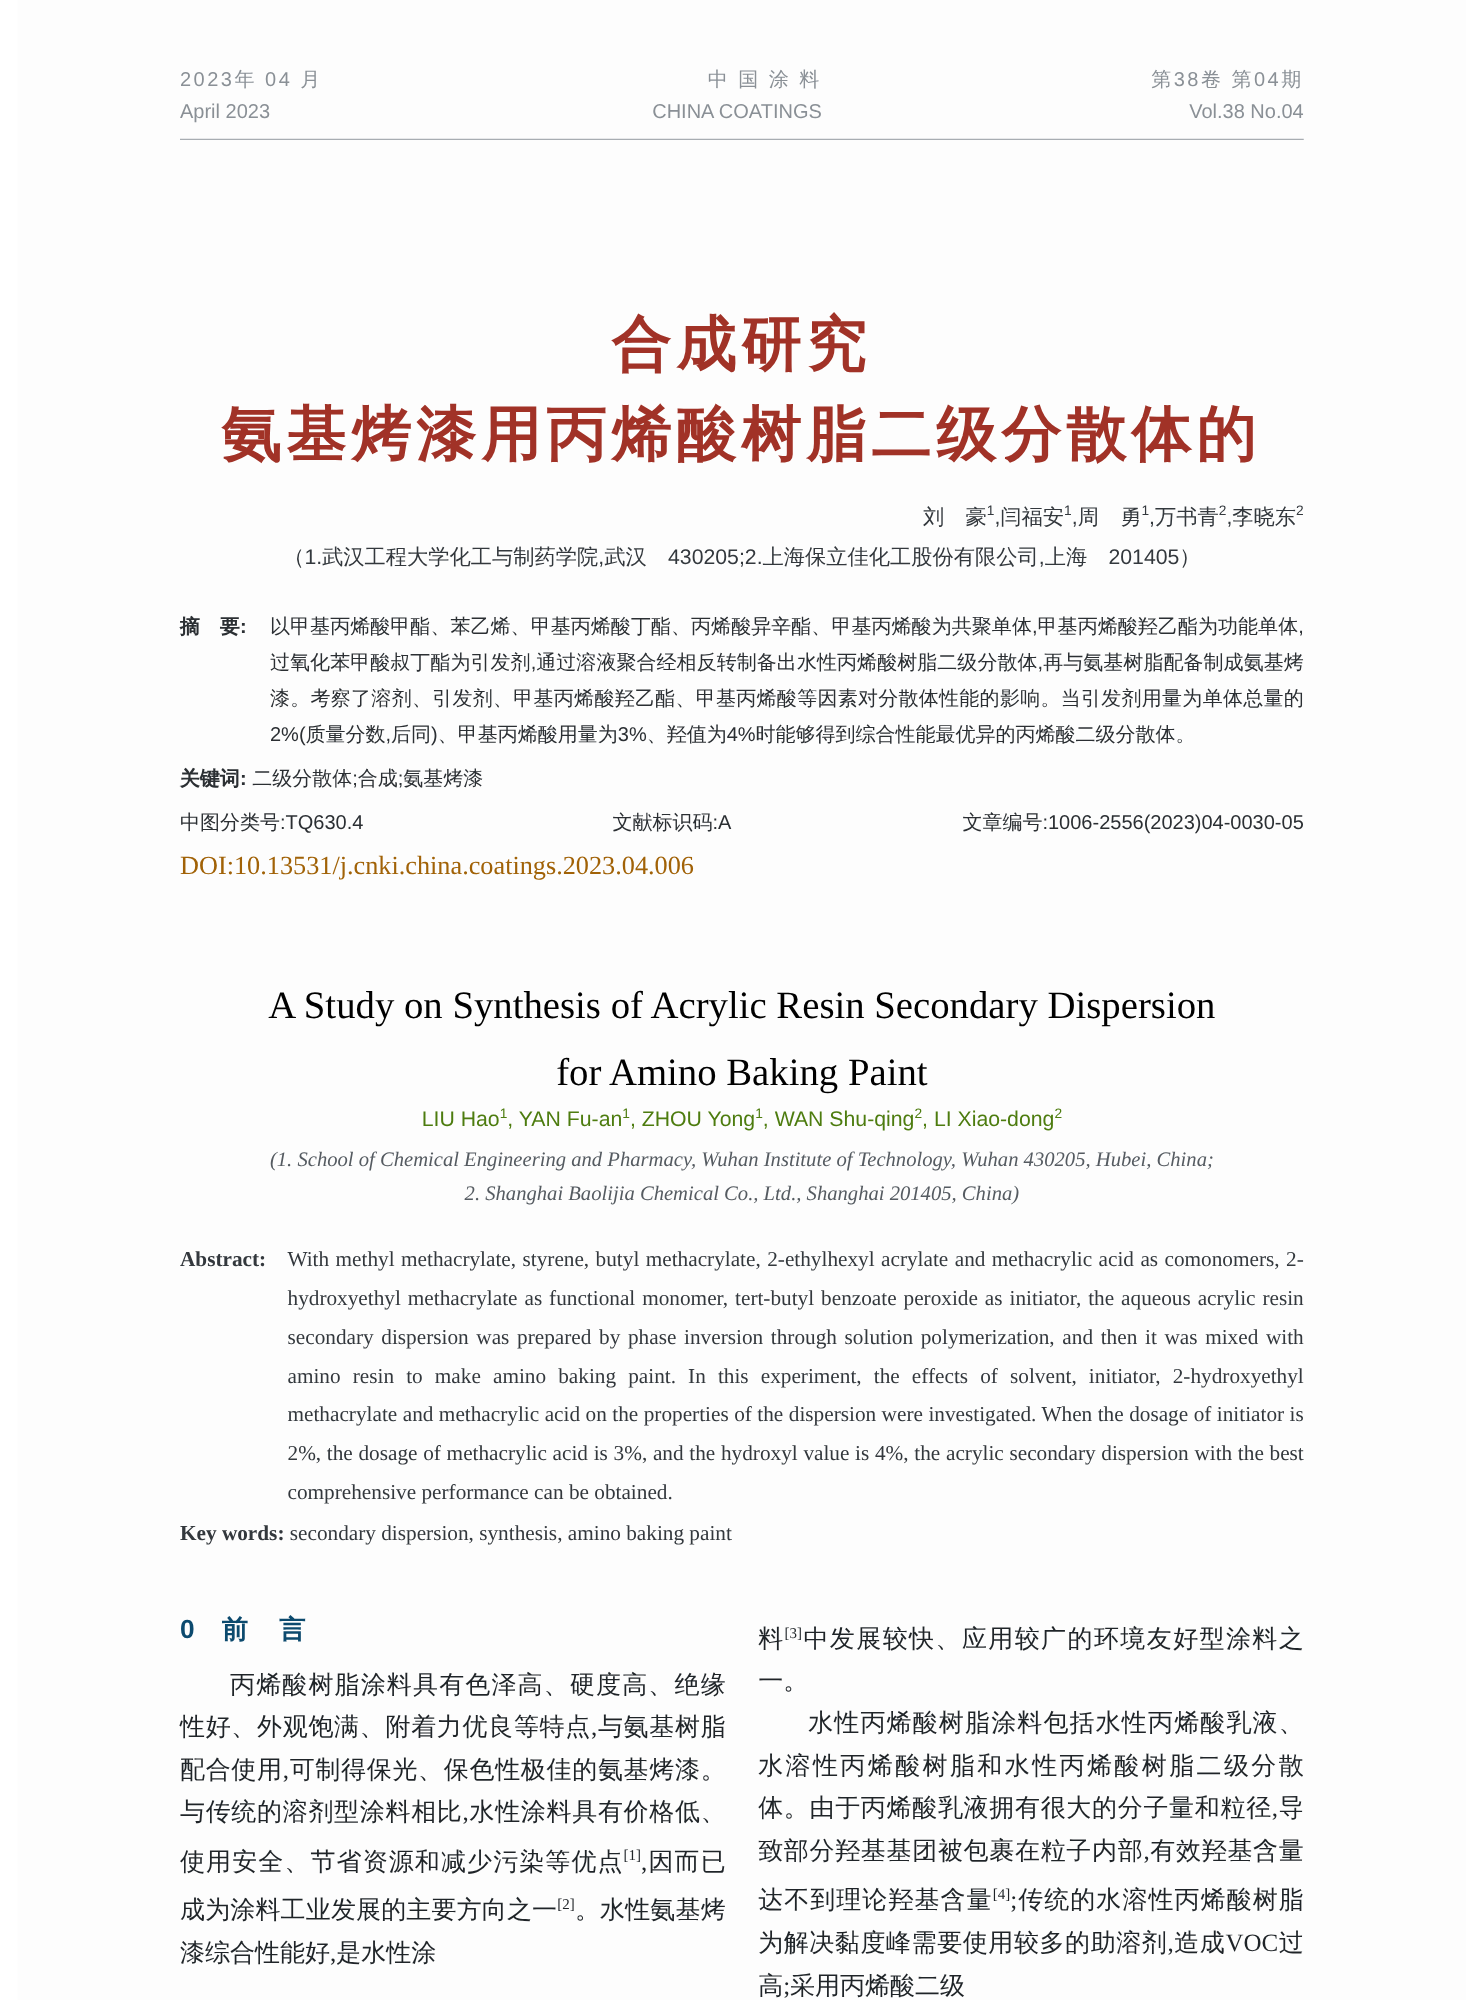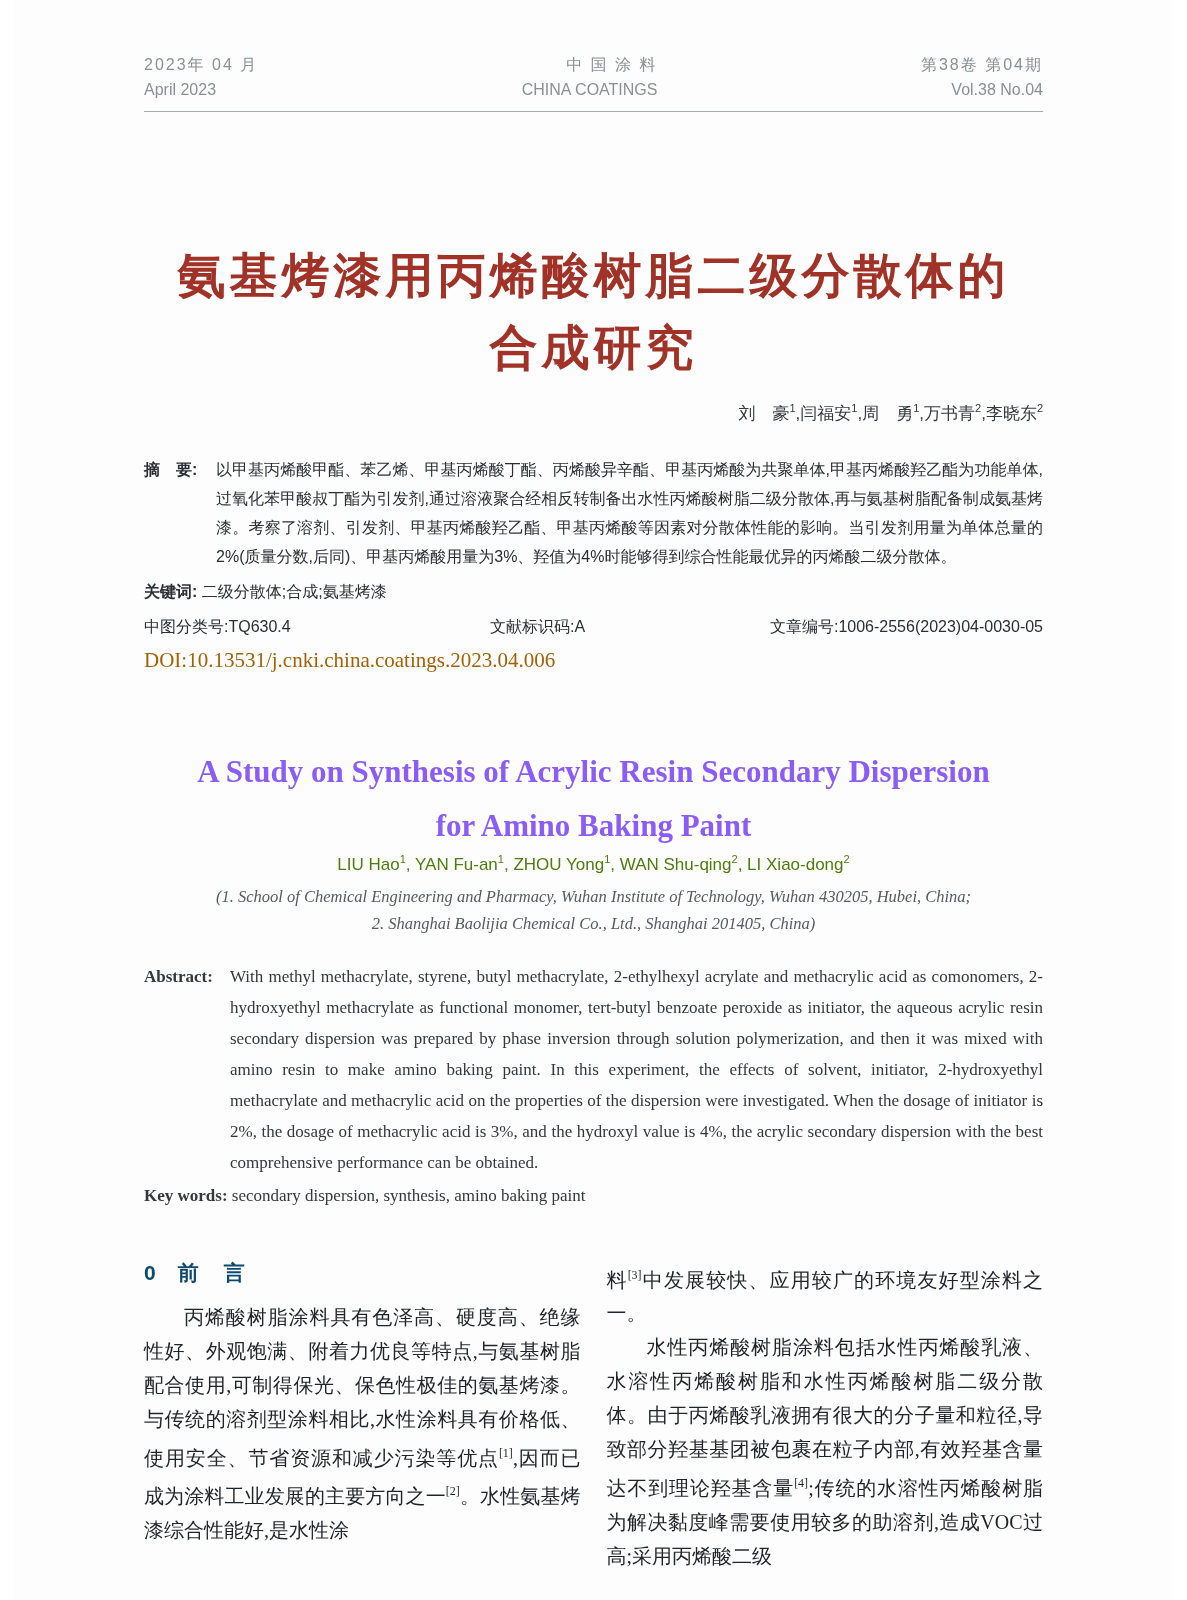--- a/index.html
+++ b/index.html
@@ -53,21 +53,21 @@
   .clc-row .right { position:absolute; right:0; top:0; }
   .doi-line {
     margin-top:8px; font-family:"Liberation Serif","DejaVu Serif",serif;
     font-size:21px; color:#a16207;
   }
 
   
   .en-title {
     margin-top:72px; text-align:center;
     font-family:"Liberation Serif","DejaVu Serif",serif;
-    font-weight:bold; font-size:31px; line-height:54px; color:#8b5cf6;
+    font-weight:normal; font-size:31px; line-height:54px; color:#000000;
   }
   .en-authors { margin-top:0; text-align:center; font-size:17px; color:#4d7c0f; }
   .en-affil {
     margin-top:8px; text-align:center;
     font-family:"Liberation Serif","DejaVu Serif",serif;
     font-style:italic; font-size:16.5px; line-height:27px; color:#555b61;
   }
 
   
   .en-abstract {
@@ -115,28 +115,29 @@
         <div class="cjk">中 国 涂 料</div>
         <div>CHINA COATINGS</div>
       </div>
       <div class="h-col h-right">
         <div class="cjk">第38卷 第04期</div>
         <div>Vol.38  No.04</div>
       </div>
     </div>
 
     <h1 class="zh-title">
+      <div>合成研究</div>
       <div>氨基烤漆用丙烯酸树脂二级分散体的</div>
-      <div>合成研究</div>
     </h1>
 
     <div class="zh-authors">
       <span class="author"><span>刘　豪</span><sup>1</sup><span class="sep">,</span></span><span class="author"><span>闫福安</span><sup>1</sup><span class="sep">,</span></span><span class="author"><span>周　勇</span><sup>1</sup><span class="sep">,</span></span><span class="author"><span>万书青</span><sup>2</sup><span class="sep">,</span></span><span class="author"><span>李晓东</span><sup>2</sup></span>
     </div>
 
+    <div class="zh-affil">（1.武汉工程大学化工与制药学院,武汉　430205;2.上海保立佳化工股份有限公司,上海　201405）</div>
 
     <div class="zh-abstract">
       <span class="label">摘　要:</span>
       <span class="text">以甲基丙烯酸甲酯、苯乙烯、甲基丙烯酸丁酯、丙烯酸异辛酯、甲基丙烯酸为共聚单体,甲基丙烯酸羟乙酯为功能单体,过氧化苯甲酸叔丁酯为引发剂,通过溶液聚合经相反转制备出水性丙烯酸树脂二级分散体,再与氨基树脂配备制成氨基烤漆。考察了溶剂、引发剂、甲基丙烯酸羟乙酯、甲基丙烯酸等因素对分散体性能的影响。当引发剂用量为单体总量的2%(质量分数,后同)、甲基丙烯酸用量为3%、羟值为4%时能够得到综合性能最优异的丙烯酸二级分散体。</span>
     </div>
 
     <div class="zh-keywords">
       <span class="label">关键词:</span>
       <span>二级分散体;合成;氨基烤漆</span>
     </div>

